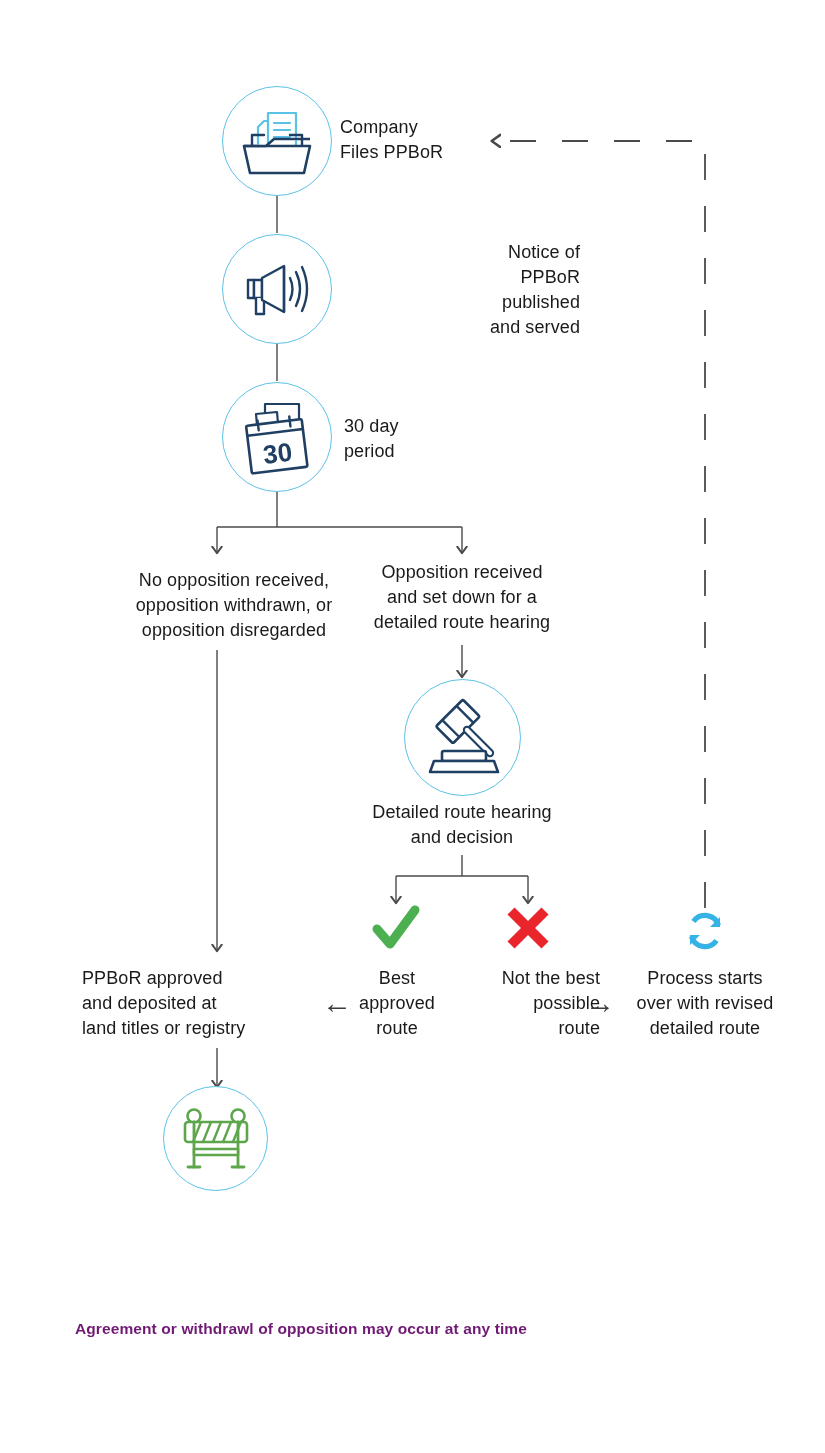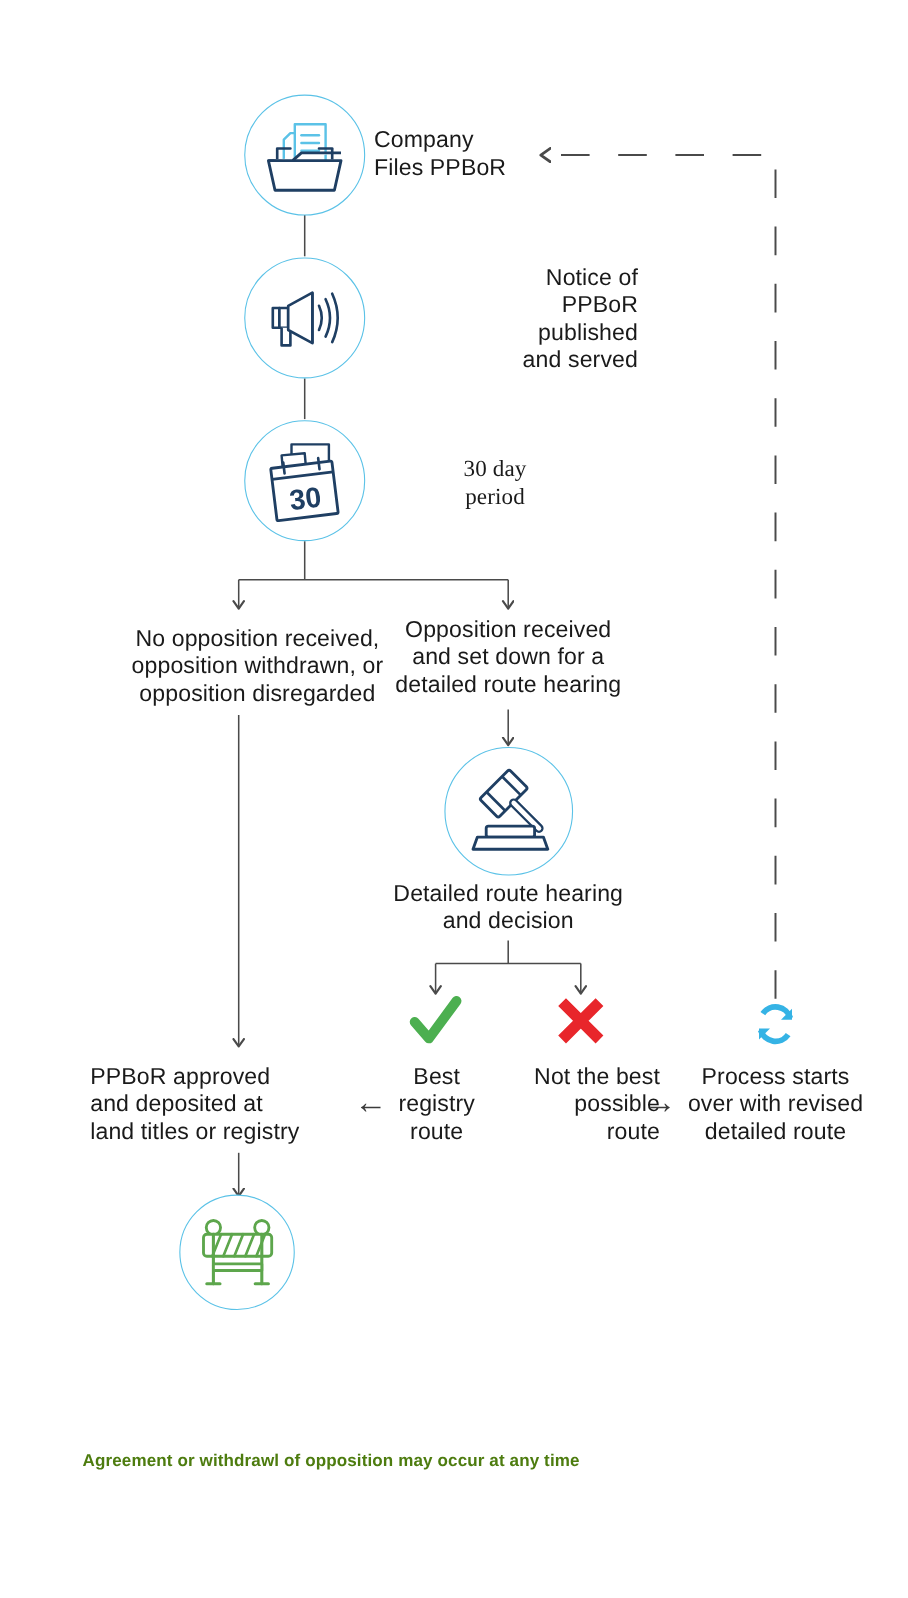--- a/index.html
+++ b/index.html
@@ -23,29 +23,29 @@
     border: 1.6px solid #5BC2E7;
     background: #ffffff;
     box-sizing: border-box;
     display: flex;
     align-items: center;
     justify-content: center;
   }
   .label {
     position: absolute;
     color: #1a1a1a;
-    font-size: 21px;
+    font-size: 18px;
     line-height: 25px;
     text-align: center;
     white-space: pre-line;
     letter-spacing: 0.1px;
   }
   .footer-note {
     position: absolute;
-    color: #4d7c0f;
+    color: #701a75;
     font-size: 15.5px;
     font-weight: bold;
     letter-spacing: 0.1px;
     white-space: nowrap;
   }
   svg.overlay {
     position: absolute;
     left: 0;
     top: 0;
     width: 825px;
@@ -156,21 +156,21 @@
         <g transform="rotate(-7 42 50)">
           <rect x="12" y="24" width="56" height="48" rx="1.5" fill="#ffffff" stroke="#1F3F63" stroke-width="2.6" stroke-linejoin="round"></rect>
           <line x1="12" y1="34" x2="68" y2="34" stroke="#1F3F63" stroke-width="2.4"></line>
           <line x1="24" y1="20" x2="24" y2="30" stroke="#1F3F63" stroke-width="2.4" stroke-linecap="round"></line>
           <line x1="56" y1="20" x2="56" y2="30" stroke="#1F3F63" stroke-width="2.4" stroke-linecap="round"></line>
           <text x="40" y="64" font-family="Liberation Sans, sans-serif" font-size="26" font-weight="bold" fill="#1F3F63" text-anchor="middle">30</text>
         </g>
       </svg>
     </span>
   </div>
-  <div class="label" style="left:360px; top:414px; width:180px; text-align:center;font-family:Liberation Serif, serif;">30 day
+  <div class="label" style="left:344px; top:414px; width:180px; text-align:left;">30 day
 period</div>
 
   <div class="label" style="left:84px; top:568px; width:300px; text-align:center;">No opposition received,
 opposition withdrawn, or
 opposition disregarded</div>
 
   <div class="label" style="left:342px; top:560px; width:240px; text-align:center;">Opposition received
 and set down for a
 detailed route hearing</div>
 
@@ -195,21 +195,21 @@
   </div>
   <div class="label" style="left:342px; top:800px; width:240px; text-align:center;">Detailed route hearing
 and decision</div>
 
   <div style="position:absolute; left:370px; top:902px; width:52px; height:52px;">
     <svg width="52" height="52" viewBox="0 0 52 52">
       <path d="M7,27 L20,42 L45,8" fill="none" stroke="#4CAF50" stroke-width="9" stroke-linecap="round" stroke-linejoin="round"></path>
     </svg>
   </div>
   <div class="label" style="left:326px; top:966px; width:142px; text-align:center;">Best
-registry
+approved
 route</div>
 
   <div style="position:absolute; left:503px; top:903px; width:50px; height:50px;">
     <svg width="50" height="50" viewBox="0 0 50 50">
       <path d="M8,8 L42,42 M42,8 L8,42" fill="none" stroke="#E8262B" stroke-width="10" stroke-linecap="butt"></path>
     </svg>
   </div>
   <div class="label" style="left:450px; top:966px; width:150px; text-align:right;">Not the best
 possible
 route</div>

